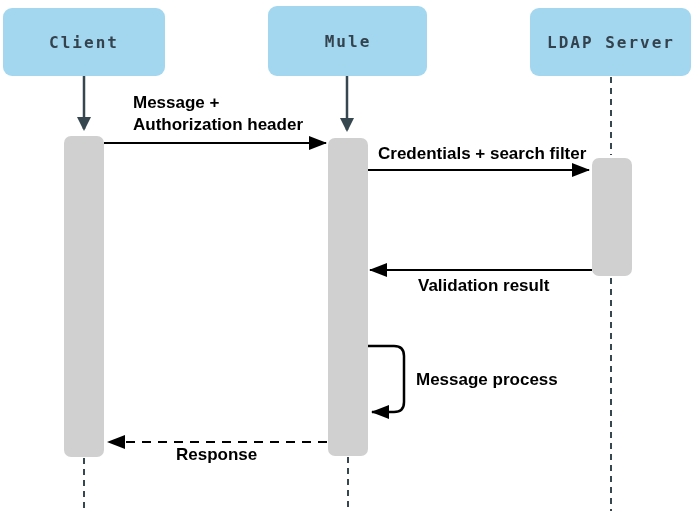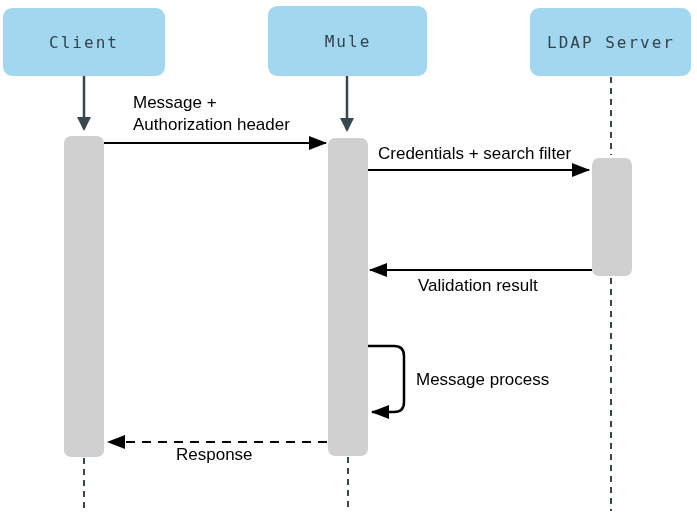--- a/index.html
+++ b/index.html
@@ -6,20 +6,21 @@
     margin: 0;
     padding: 0;
     background: #ffffff;
   }
   .stage {
     position: relative;
     width: 697px;
     height: 512px;
     background: #ffffff;
     overflow: hidden;
+    font-weight: bold;
   }
   svg { display: block; }
 
   .participant-box {
     fill: #a3d7f0;
     stroke: none;
   }
   .participant-label {
     font-family: "DejaVu Sans Mono", "Liberation Mono", monospace;
     font-size: 16px;

